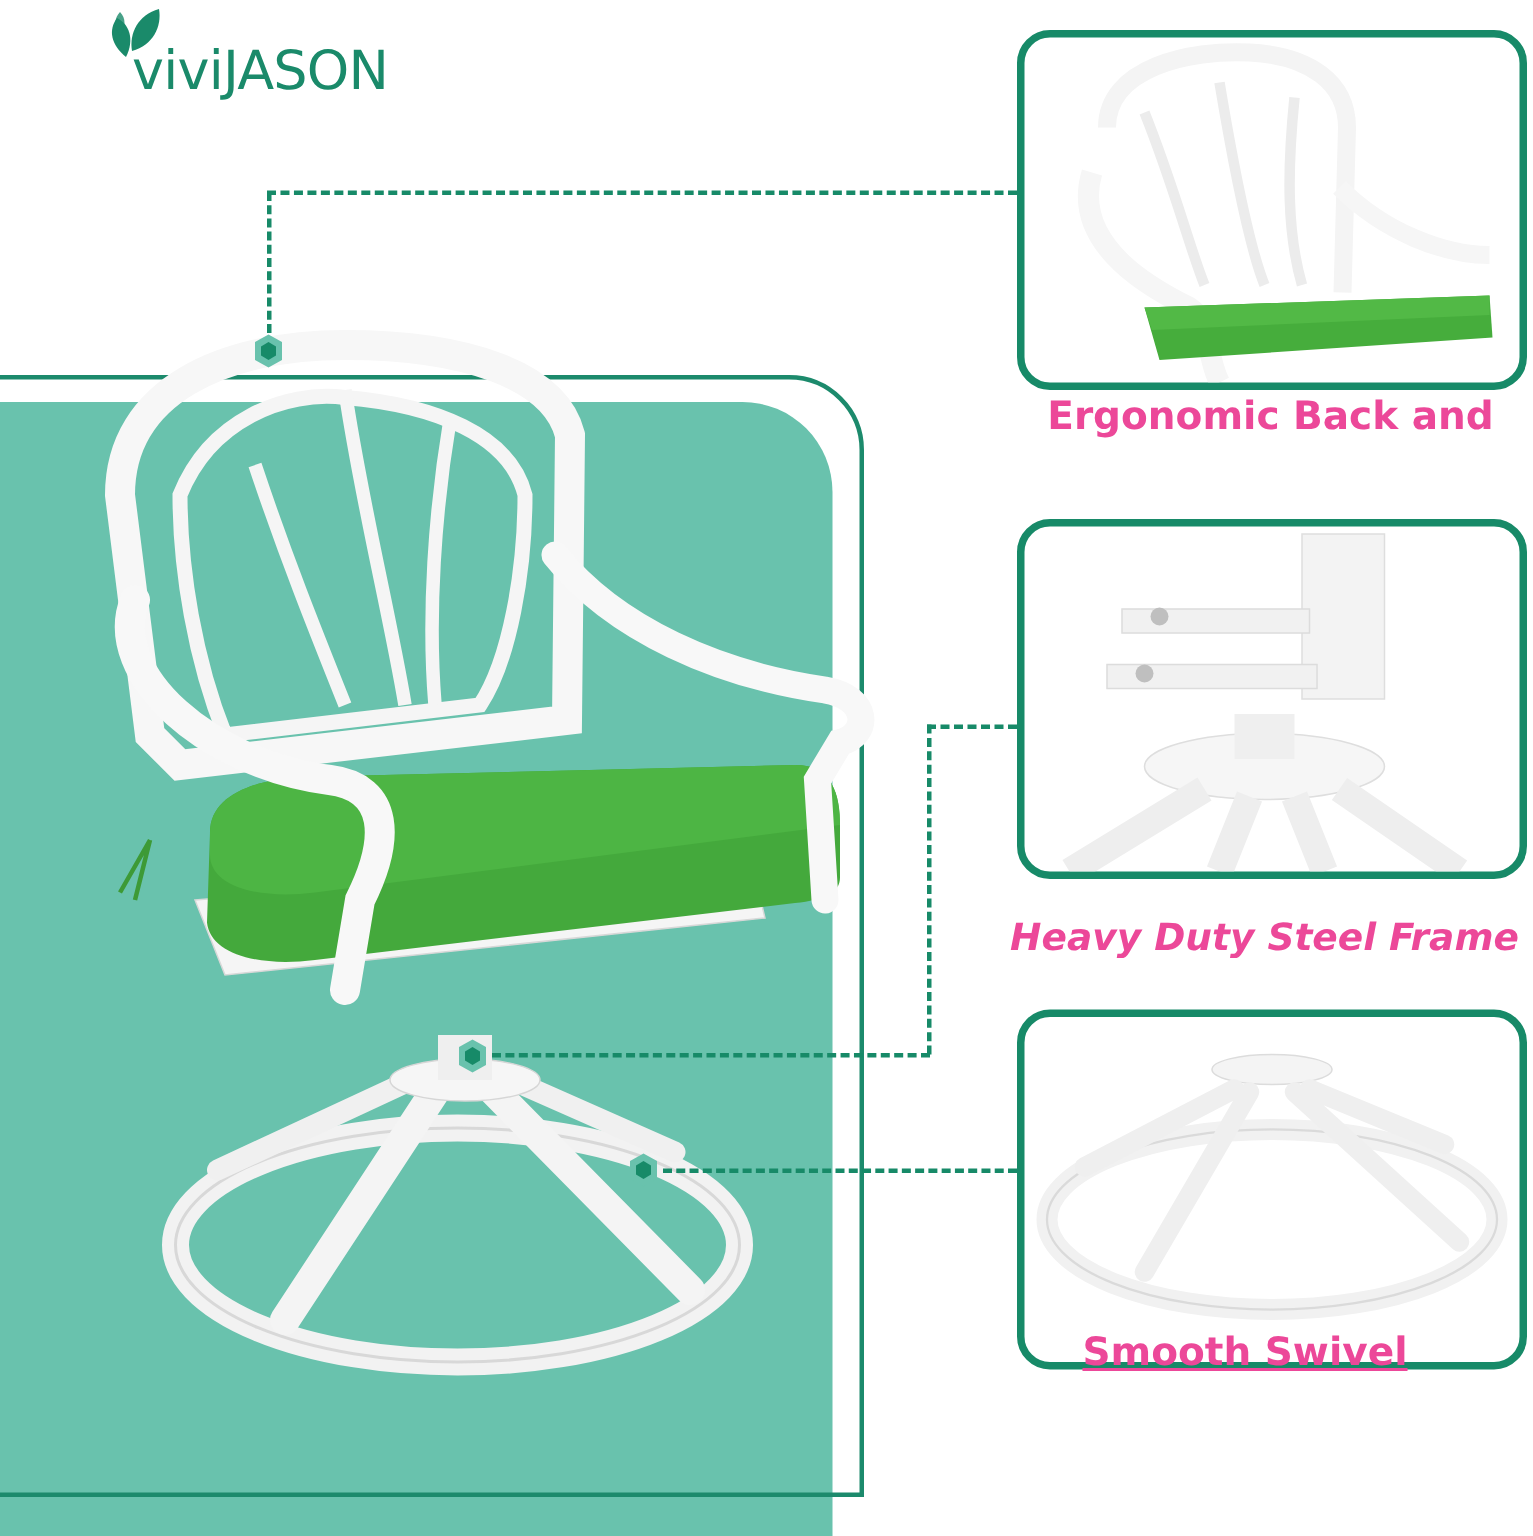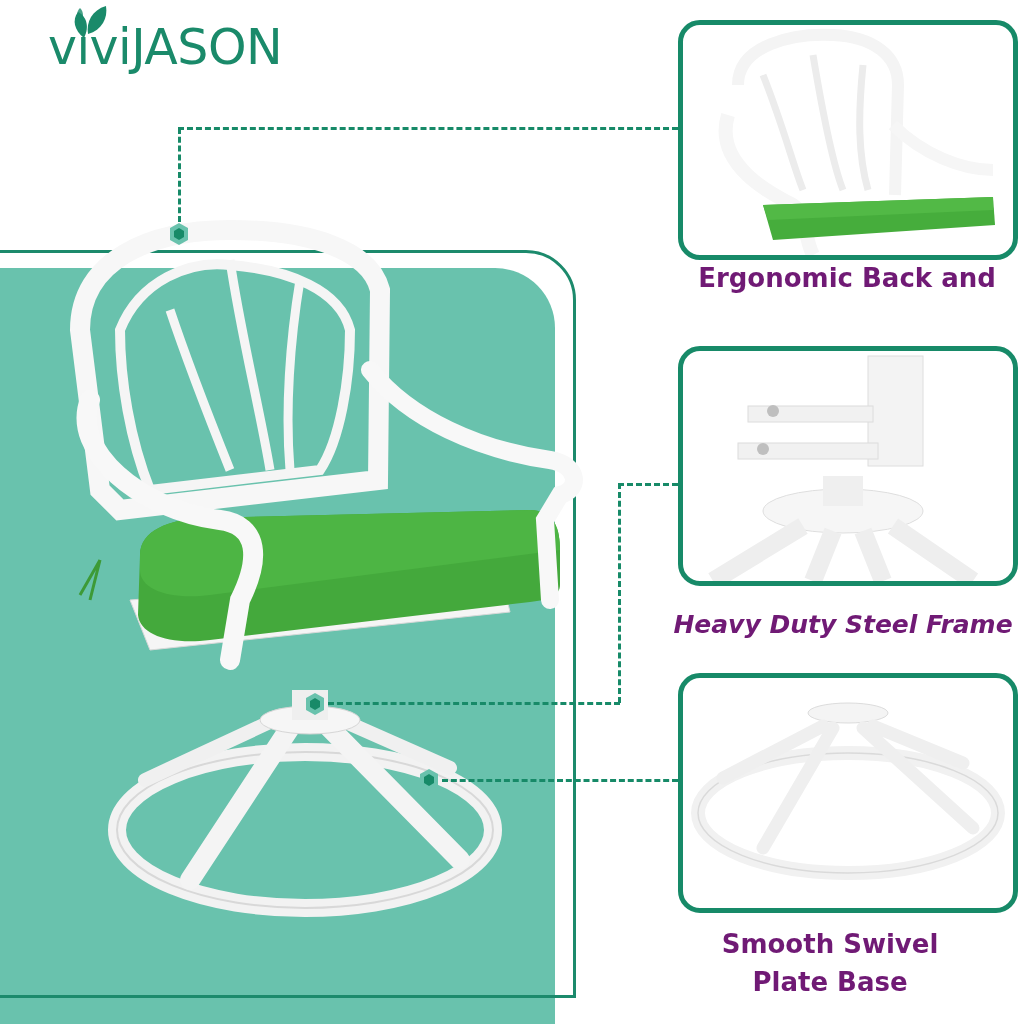--- a/index.html
+++ b/index.html
@@ -5,21 +5,21 @@
     * { margin: 0; padding: 0; box-sizing: border-box; }
     html, body { width: 1022px; height: 1024px; background: #ffffff; overflow: hidden; }
     body { position: relative; font-family: "Liberation Sans", sans-serif; }
 
     .abs { position: absolute; }
 
     
     .logo { left: 48px; top: 8px; height: 70px; display: flex; align-items: flex-end; }
     .logo-text {
       font-family: "DejaVu Sans", sans-serif;
-      font-size: 49px; line-height: 60px; color: #1a8a6a; letter-spacing: -0.5px;
+      font-size: 36px; line-height: 60px; color: #1a8a6a; letter-spacing: -0.5px; margin-left: 40px;
     }
     .logo-leaf { position: absolute; left: 18px; top: -4px; }
 
     
     .teal-panel {
       left: 0; top: 268px; width: 555px; height: 756px;
       background: #69c2ad; border-top-right-radius: 60px;
     }
     
     .outline-frame {
@@ -30,25 +30,25 @@
     
     .card {
       border: 5px solid #178a68; border-radius: 22px; background: #fff; overflow: hidden;
     }
     .card-1 { left: 678px; top: 20px; width: 340px; height: 240px; }
     .card-2 { left: 678px; top: 346px; width: 340px; height: 240px; }
     .card-3 { left: 678px; top: 673px; width: 340px; height: 240px; }
 
     .caption {
       font-family: "DejaVu Sans", sans-serif; font-weight: bold;
-      color: #701a75; text-align: center; font-size: 26px; line-height: 38px;
+      color: #ec4899; text-align: center; font-size: 26px; line-height: 38px;
     }
     .caption-1 { left: 672px; top: 259px; width: 350px; }
     .caption-2 { left: 664px; top: 606px; width: 358px; font-size: 25px; font-style: italic; }
-    .caption-3 { left: 690px; top: 925px; width: 280px; }
+    .caption-3 { left: 690px; top: 883px; width: 280px; text-decoration: underline; }
 
     
     .dash-h { height: 0; border-top: 3px dashed #178a68; }
     .dash-v { width: 0; border-left: 3px dashed #178a68; }
 
     
     .hex-marker { width: 26px; height: 26px; }
 
     
     .chair { left: 60px; top: 220px; width: 540px; height: 700px; }
@@ -154,14 +154,13 @@
 <div class="abs card card-3">
   <svg class="inset-illus" viewBox="0 0 330 230">
     <ellipse cx="165" cy="35" rx="40" ry="10" fill="#f4f4f4" stroke="#dcdcdc"></ellipse>
     <ellipse cx="165" cy="135" rx="150" ry="60" fill="none" stroke="#f1f1f1" stroke-width="14"></ellipse>
     <ellipse cx="165" cy="135" rx="150" ry="60" fill="none" stroke="#dadada" stroke-width="1.5"></ellipse>
     <path d="M150 50 L80 170 M180 50 L290 150 M140 48 L40 100 M190 48 L280 85" stroke="#efefef" stroke-width="13" stroke-linecap="round"></path>
   </svg>
 </div>
 <div class="abs caption caption-3">
   <div>Smooth Swivel</div>
-  <div>Plate Base</div>
 </div>
 
 </body></html>

